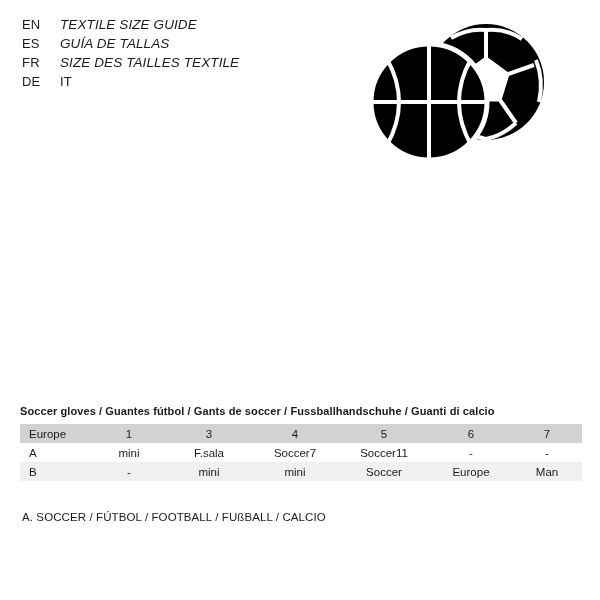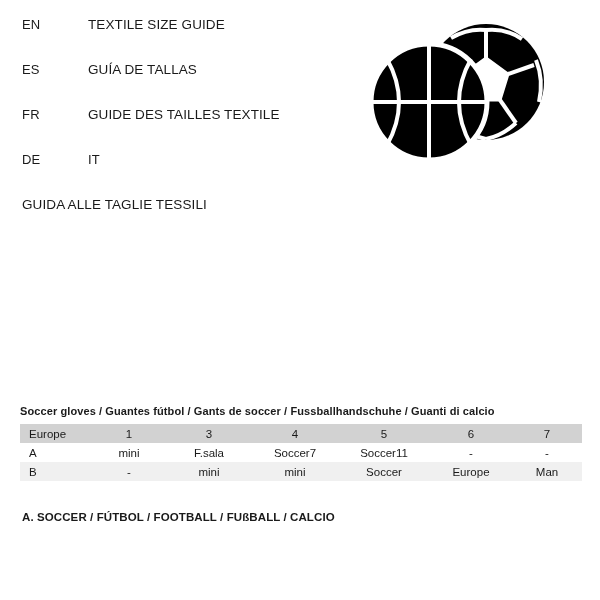--- a/index.html
+++ b/index.html
@@ -18,34 +18,34 @@
 
   
   .legend {
     position: absolute;
     left: 22px;
     top: 16px;
     display: grid;
     grid-template-columns: 38px auto;
     row-gap: 2px;
     column-gap: 0px;
-    gap: 28px;
   }
   .legend-code {
     font-size: 13px;
     letter-spacing: 0.2px;
     color: #1a1a1a;
     line-height: 17px;
   }
   .legend-label {
     font-size: 13.5px;
     letter-spacing: 0.1px;
     color: #1a1a1a;
     line-height: 17px;
     white-space: nowrap;
+    font-style: italic;
   }
 
   
   .illustration {
     position: absolute;
     left: 356px;
     top: 22px;
     width: 200px;
     height: 150px;
   }
@@ -104,44 +104,43 @@
 
   
   .footnotes {
     position: absolute;
     left: 22px;
     top: 509px;
     width: 560px;
   }
   .footnote {
     font-size: 11.5px;
-    font-weight: bold;
+    font-weight: normal;
     color: #1a1a1a;
     line-height: 16px;
     letter-spacing: 0.1px;
     white-space: nowrap;
   }
 </style>
 </head>
 <body>
 
 <div class="legend">
   <div class="legend-code">EN</div>
   <div class="legend-label">TEXTILE SIZE GUIDE</div>
 
   <div class="legend-code">ES</div>
   <div class="legend-label">GUÍA DE TALLAS</div>
 
   <div class="legend-code">FR</div>
-  <div class="legend-label">GUIDE DES TAILLES TEXTILE</div>
+  <div class="legend-label">SIZE DES TAILLES TEXTILE</div>
 
   <div class="legend-code">DE</div>
 
   <div class="legend-code">IT</div>
-  <div class="legend-label">GUIDA ALLE TAGLIE TESSILI</div>
 </div>
 
 <div class="illustration">
   <svg width="200" height="150" viewBox="0 0 200 150" xmlns="http://www.w3.org/2000/svg">
 
     <g>
       <circle cx="130" cy="60" r="58" fill="#000000"></circle>
       <g fill="none" stroke="#ffffff" stroke-width="4">
         <polygon points="130,36 152,52 144,78 117,78 108,52" fill="#ffffff" stroke="#ffffff" stroke-width="3"></polygon>
         <path d="M130,36 L130,8"></path>

